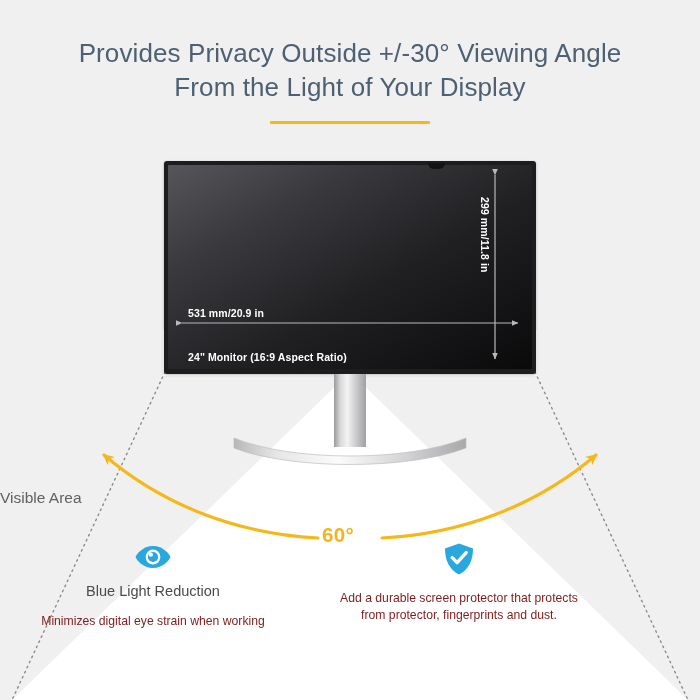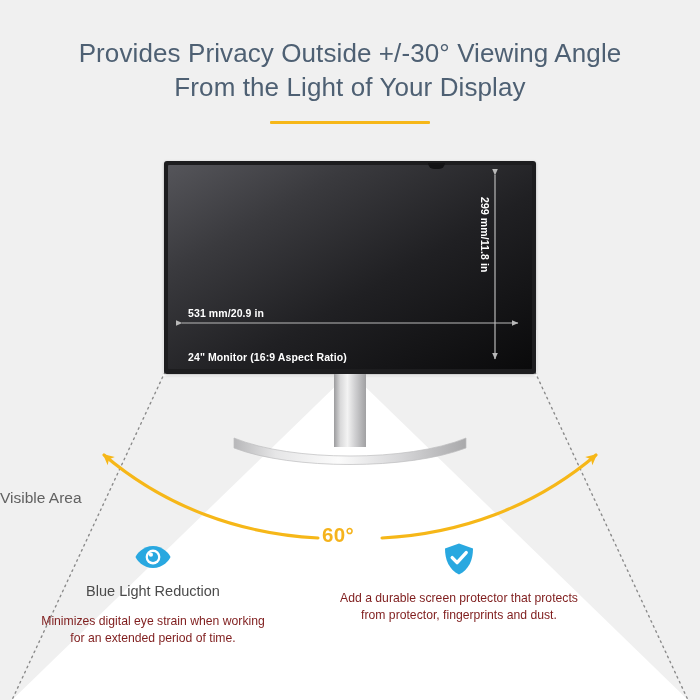--- a/index.html
+++ b/index.html
@@ -256,21 +256,20 @@
         <svg width="38" height="30" viewBox="0 0 38 30">
           <path d="M19,4 C29,4 35.5,12 36.5,15 C35.5,18 29,26 19,26 C9,26 2.5,18 1.5,15 C2.5,12 9,4 19,4 Z" fill="#29a8e0"></path>
           <circle cx="19" cy="15" r="7.4" fill="#ffffff"></circle>
           <circle cx="19" cy="15" r="5.1" fill="#29a8e0"></circle>
           <circle cx="16.9" cy="12.7" r="2.1" fill="#ffffff"></circle>
         </svg>
       </div>
       <div class="feature-title">Blue Light Reduction</div>
       <div class="feature-desc">
         <span>Minimizes digital eye strain when working</span>
-        <span>for an extended period of time.</span>
       </div>
     </div>
 
     <div class="feature">
       <div class="feature-icon">
         <svg width="32" height="34" viewBox="0 0 32 34">
           <path d="M16,1.5 L30,6.5 C30,18 26,27.5 16,32.5 C6,27.5 2,18 2,6.5 Z" fill="#29a8e0"></path>
           <path d="M9.2,15.6 L14.1,20.6 L23.2,10.6" fill="none" stroke="#ffffff" stroke-width="3.4" stroke-linecap="round" stroke-linejoin="round"></path>
         </svg>
       </div>

